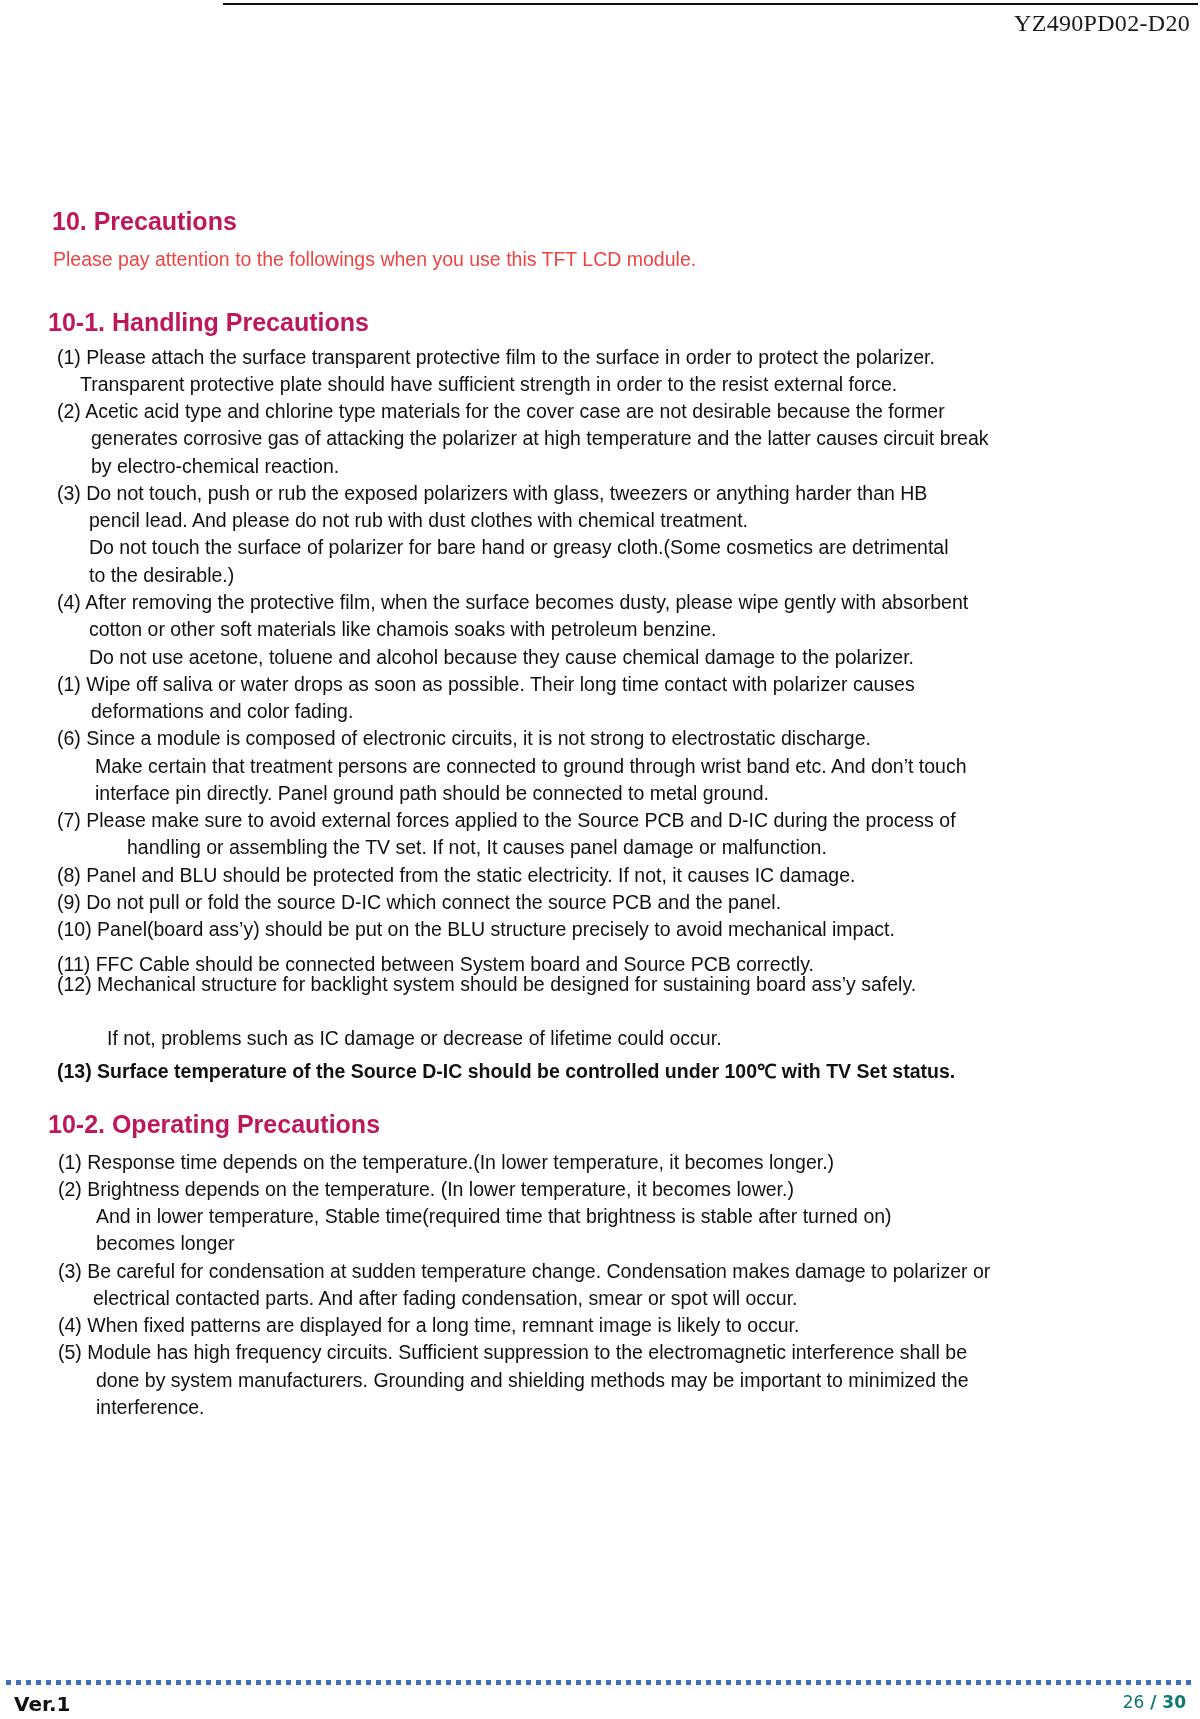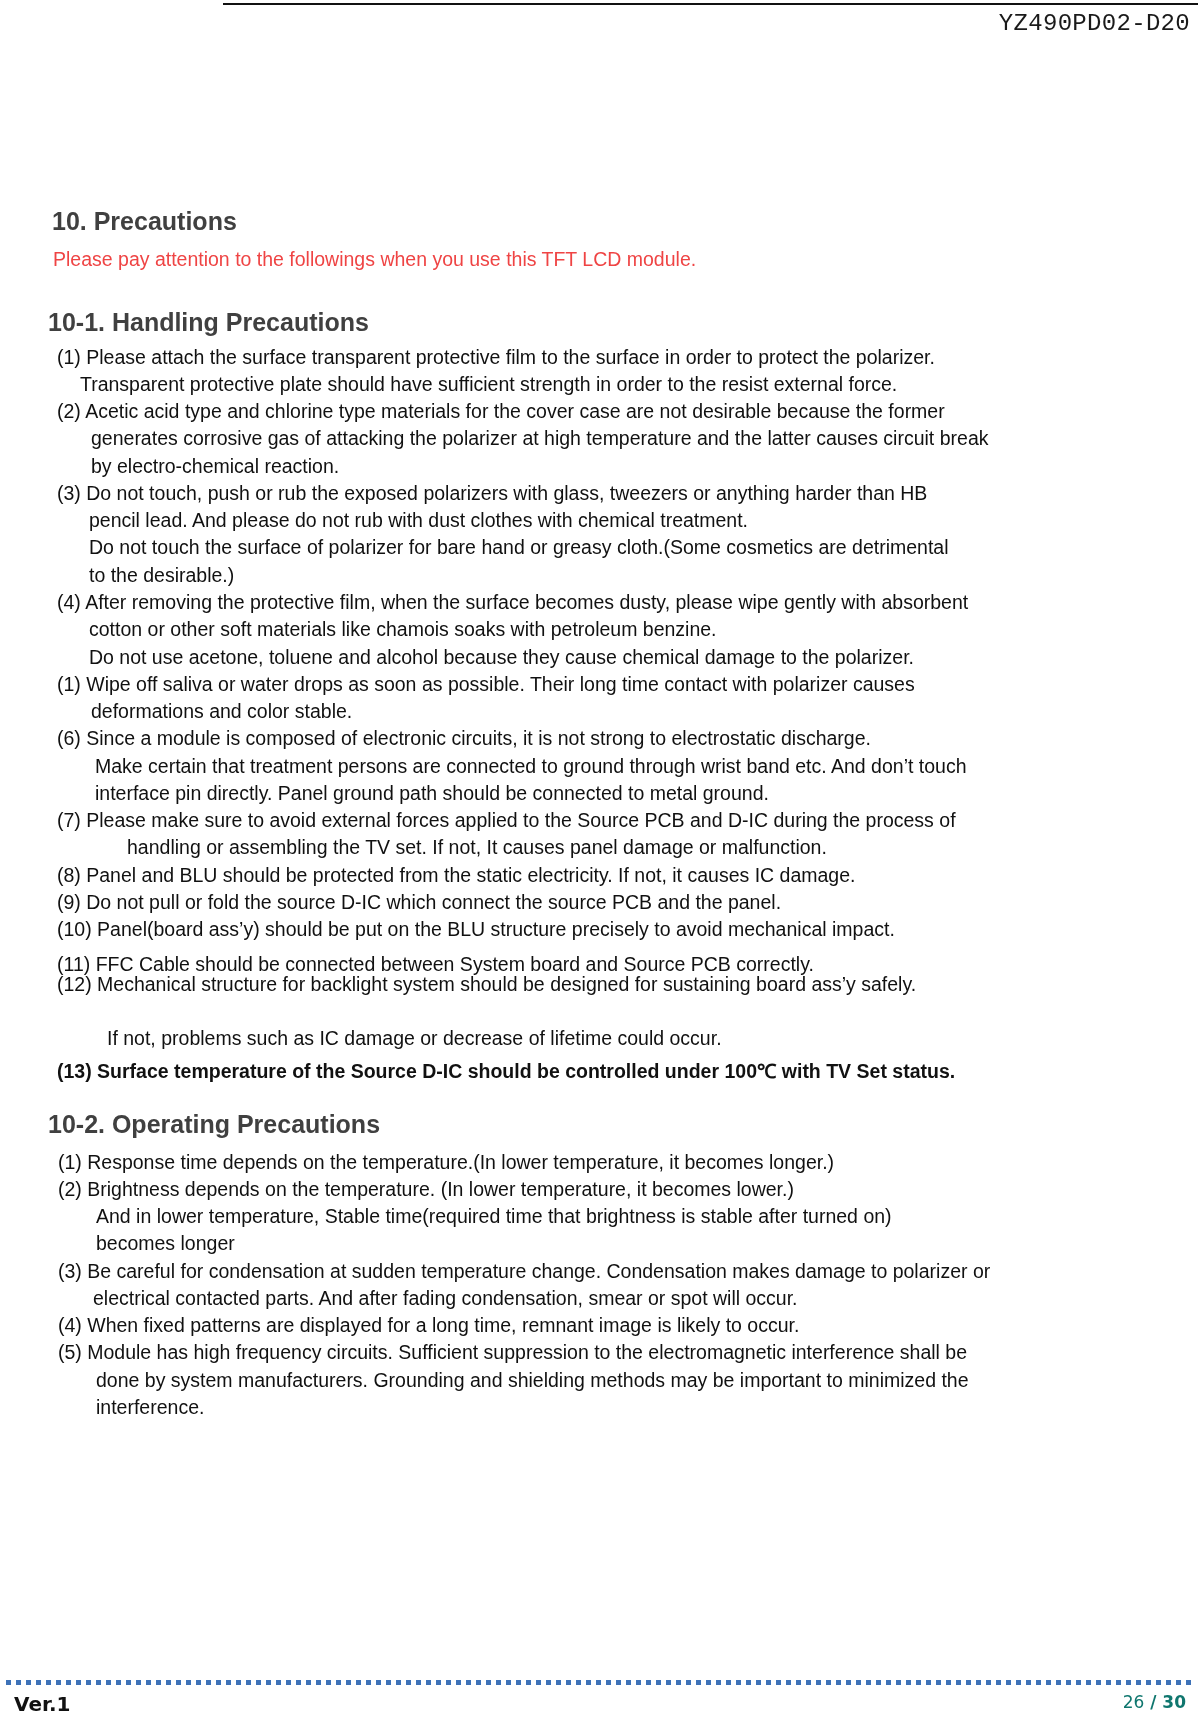--- a/index.html
+++ b/index.html
@@ -5,24 +5,24 @@
     html, body { margin: 0; padding: 0; background: #ffffff; }
     body {
       width: 1200px; height: 1719px; position: relative; overflow: hidden;
       font-family: "Liberation Sans", sans-serif; color: #111111;
     }
     .header-rule {
       position: absolute; left: 223px; top: 3px; width: 975px; height: 2px; background: #111;
     }
     .doc-id {
       position: absolute; right: 10px; top: 10px;
-      font-family: Liberation Mono, monospace; font-size: 24px; color: #1a1a1a; letter-spacing: 0.3px;
+      font-family: Liberation Serif, serif; font-size: 24px; color: #1a1a1a; letter-spacing: 0.3px;
     }
     .section-title {
-      position: absolute; left: 52px; font-weight: bold; font-size: 25px; color: #404040;
+      position: absolute; left: 52px; font-weight: bold; font-size: 25px; color: #be185d;
     }
     .intro {
       position: absolute; left: 53px; font-size: 19.5px; color: #ef4444;
     }
     .line {
       position: absolute; font-size: 19.5px; color: #111; white-space: nowrap; line-height: 1;
     }
     .footer-dots {
       position: absolute; left: 6px; top: 1680px; width: 1188px; height: 5px;
       background-image: linear-gradient(to right, #3e72b8 0 5px, transparent 5px 10px);
@@ -56,21 +56,21 @@
   <div class="line" style="left:91px;top:429px;">generates corrosive gas of attacking the polarizer at high temperature and the latter causes circuit break</div>
   <div class="line" style="left:91px;top:457px;">by electro-chemical reaction.</div>
   <div class="line" style="left:57px;top:484px;">(3) Do not touch, push or rub the exposed polarizers with glass, tweezers or anything harder than HB</div>
   <div class="line" style="left:89px;top:511px;">pencil lead. And please do not rub with dust clothes with chemical treatment.</div>
   <div class="line" style="left:89px;top:538px;">Do not touch the surface of polarizer for bare hand or greasy cloth.(Some cosmetics are detrimental</div>
   <div class="line" style="left:89px;top:566px;">to the desirable.)</div>
   <div class="line" style="left:57px;top:593px;">(4) After removing the protective film, when the surface becomes dusty, please wipe gently with absorbent</div>
   <div class="line" style="left:89px;top:620px;">cotton or other soft materials like chamois soaks with petroleum benzine.</div>
   <div class="line" style="left:89px;top:648px;">Do not use acetone, toluene and alcohol because they cause chemical damage to the polarizer.</div>
   <div class="line" style="left:57px;top:675px;">(1) Wipe off saliva or water drops as soon as possible. Their long time contact with polarizer causes</div>
-  <div class="line" style="left:91px;top:702px;">deformations and color stable.</div>
+  <div class="line" style="left:91px;top:702px;">deformations and color fading.</div>
   <div class="line" style="left:57px;top:729px;">(6) Since a module is composed of electronic circuits, it is not strong to electrostatic discharge.</div>
   <div class="line" style="left:95px;top:757px;">Make certain that treatment persons are connected to ground through wrist band etc. And don’t touch</div>
   <div class="line" style="left:95px;top:784px;">interface pin directly. Panel ground path  should be connected to metal ground.</div>
   <div class="line" style="left:57px;top:811px;">(7) Please make sure to avoid external forces applied to the Source PCB and D-IC during the process of</div>
   <div class="line" style="left:95px;top:838px;margin-left:32px;">handling or assembling the TV set. If not, It causes panel damage or malfunction.</div>
   <div class="line" style="left:57px;top:866px;">(8) Panel and BLU should be protected from the static electricity. If not, it causes IC damage.</div>
   <div class="line" style="left:57px;top:893px;">(9) Do not pull or fold the source D-IC which connect the source PCB and the panel.</div>
   <div class="line" style="left:57px;top:920px;">(10) Panel(board ass’y) should be put on the BLU structure precisely to avoid mechanical impact.</div>
   <div class="line" style="left:57px;top:947px;margin-top:8px;">(11) FFC Cable should be connected between System board and Source PCB correctly.</div>
   <div class="line" style="left:57px;top:975px;">(12) Mechanical structure for backlight system should be designed for sustaining board ass’y safely.</div>

